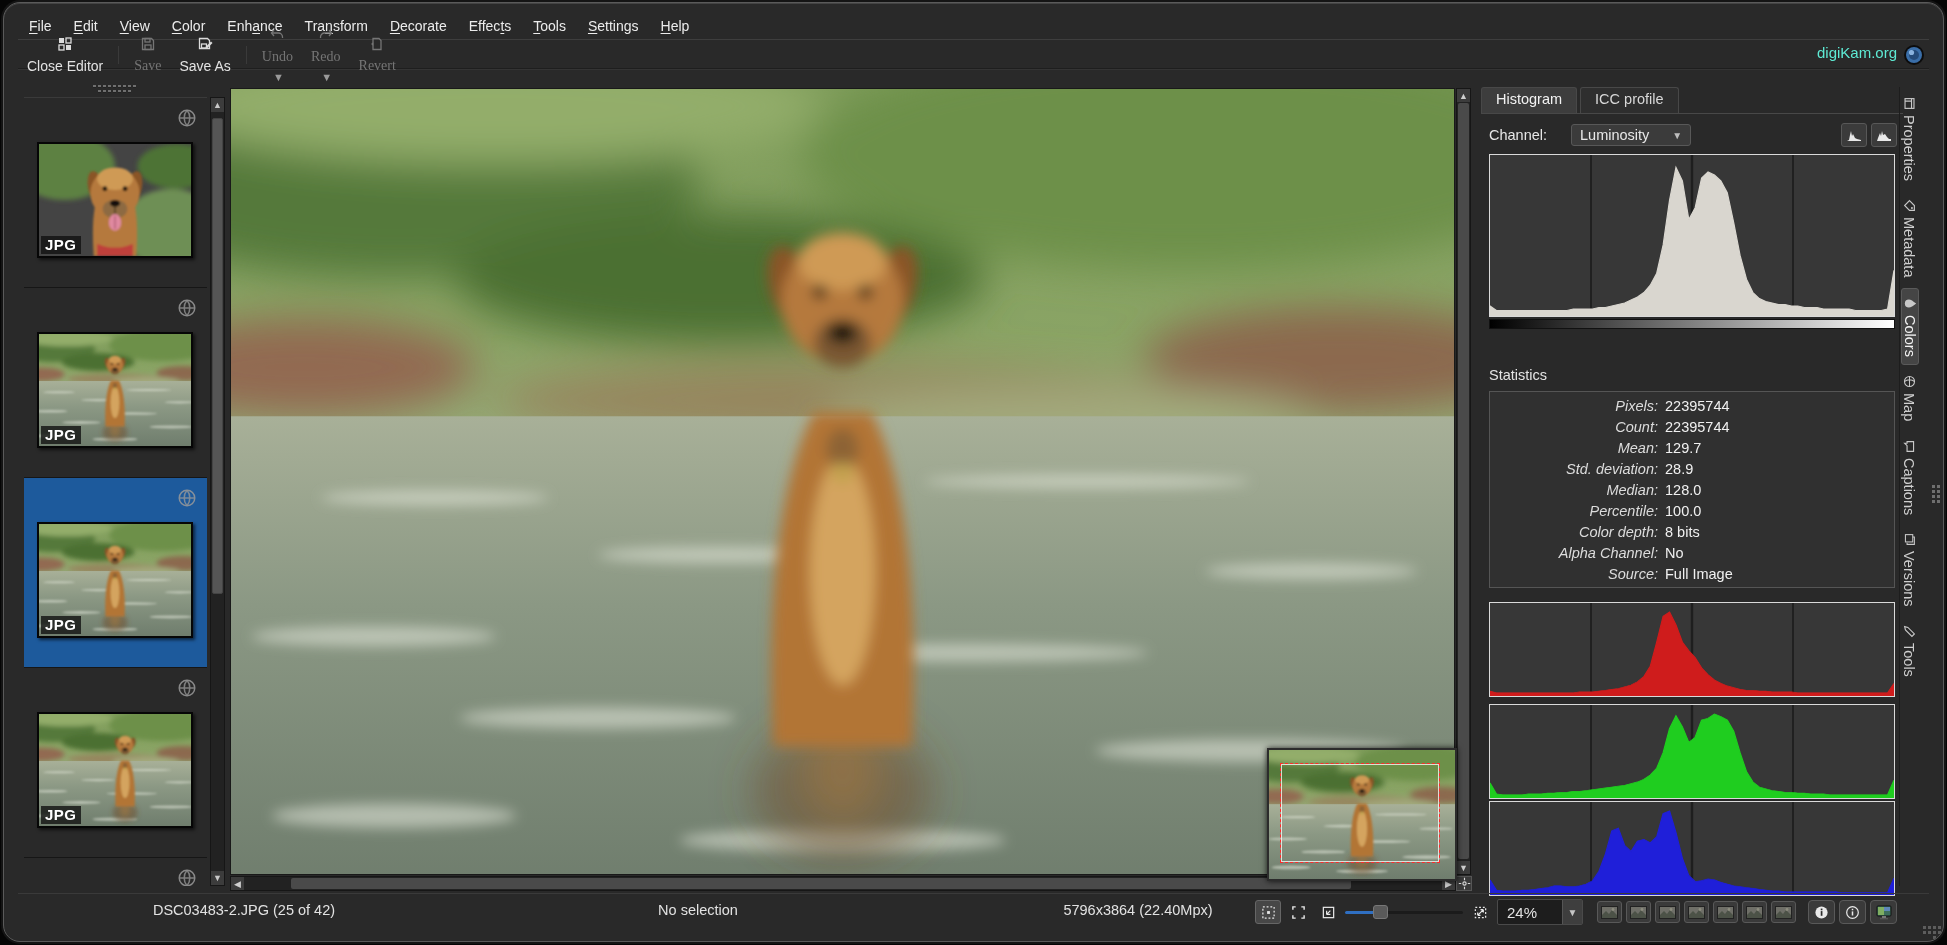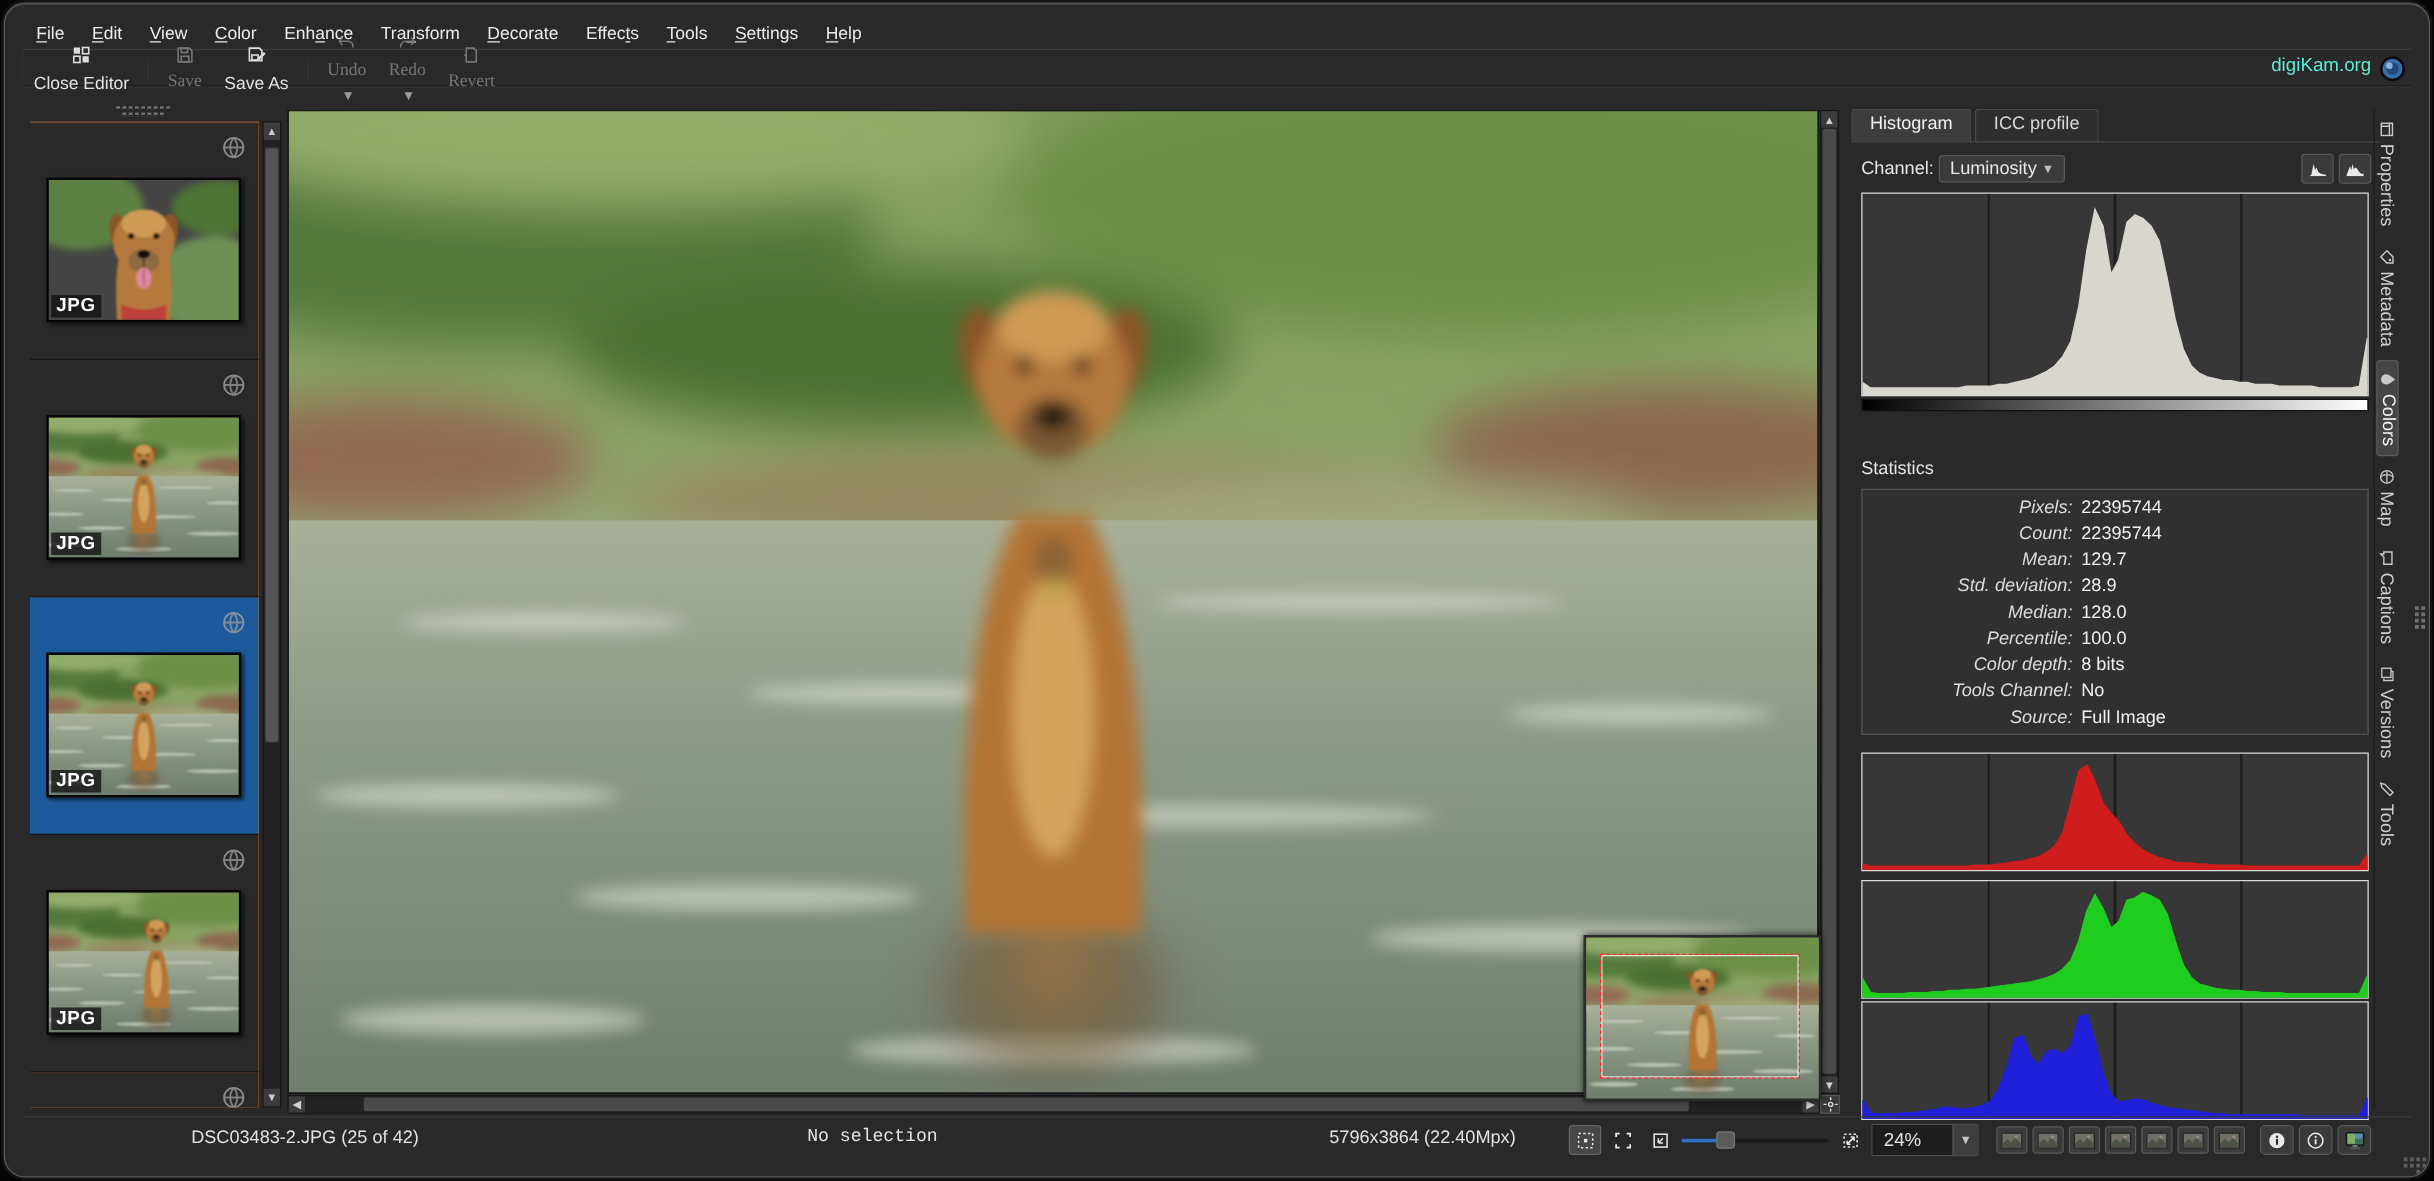--- a/index.html
+++ b/index.html
@@ -55,22 +55,22 @@
   .nav-rect{position:absolute;left:11px;top:13px;right:15px;bottom:16px;border:1px dashed #ff2a2a;
             box-shadow:inset 0 0 0 1px rgba(255,255,255,.75);}
   
   .rpanel{position:absolute;left:1477px;top:84px;width:422px;bottom:55px;background:#292929;}
   .rtabs{position:absolute;left:0;top:0;height:26px;display:flex;gap:3px;}
   .rtab{padding:3px 14px 4px 14px;font-size:14.5px;background:#2e2e2e;border:1px solid #484848;border-bottom:none;
         border-radius:3px 3px 0 0;color:#d8d8d8;}
   .rtab.active{background:#3d3d3d;color:#f2f2f2;}
   .rbody{position:absolute;left:0;top:26px;right:0;bottom:0;border-top:1px solid #484848;}
   .channel-row{position:absolute;left:8px;top:8px;right:6px;height:26px;display:flex;align-items:center;font-size:14.5px;}
-  .channel-dd{margin-left:4px;background:#3b3b3b;border:1px solid #585858;border-radius:3px;padding:2px 8px;
-              display:flex;align-items:center;gap:4px;color:#e8e8e8;}
+  .channel-dd{margin-left:24px;background:#3b3b3b;border:1px solid #585858;border-radius:3px;padding:2px 8px;
+              display:flex;align-items:center;gap:23px;color:#e8e8e8;}
   .channel-dd .caret{font-size:10px;color:#bdbdbd;}
   .scale-btn{width:26px;height:24px;background:#3b3b3b;border:1px solid #585858;border-radius:3px;margin-left:4px;
              display:flex;align-items:center;justify-content:center;}
   .histo-box{position:absolute;left:8px;right:8px;background:#373737;border:1px solid #dadada;}
   .histo-box svg{width:100%;height:100%;display:block;}
   .grad-bar{position:absolute;left:8px;right:8px;height:10px;background:linear-gradient(to right,#000,#fff);border:1px solid #111;}
   .range-row{position:absolute;left:8px;right:8px;height:26px;display:flex;align-items:center;font-size:14.5px;}
   .spinbox{height:24px;background:#1d1d1d;border:1px solid #4a4a4a;border-radius:2px;color:#e8e8e8;
            display:flex;align-items:center;padding-left:8px;position:relative;}
   .spinbox .spin{position:absolute;right:1px;top:1px;bottom:1px;width:15px;background:#3a3a3a;display:flex;flex-direction:column;
@@ -728,21 +728,21 @@
             </div>
             <div class="stat-row">
               <span class="stat-label">Percentile:</span>
               <span class="stat-value">100.0</span>
             </div>
             <div class="stat-row">
               <span class="stat-label">Color depth:</span>
               <span class="stat-value">8 bits</span>
             </div>
             <div class="stat-row">
-              <span class="stat-label">Tools Channel:</span>
+              <span class="stat-label">Alpha Channel:</span>
               <span class="stat-value">No</span>
             </div>
             <div class="stat-row">
               <span class="stat-label">Source:</span>
               <span class="stat-value">Full Image</span>
             </div>
           </div>
       <div class="histo-box" style="top:488px;height:95px;">
         <svg id="histo-red" viewBox="0 0 100 40" preserveAspectRatio="none">
               <line x1="25" y1="0" x2="25" y2="40" stroke="#1e1e1e" stroke-width="0.45"></line>
@@ -838,21 +838,21 @@
         <i></i>
         <i></i>
         <i></i>
         <i></i>
         <i></i>
         <i></i>
       </div>
 
   <div class="statusbar">
     <div class="sb-text" style="left:76px;width:300px;text-align:center;">DSC03483-2.JPG (25 of 42)</div>
-    <div class="sb-text" style="left:480px;width:400px;text-align:center;font-family:Liberation Mono, monospace;">No selection</div>
+    <div class="sb-text" style="left:480px;width:400px;text-align:center;">No selection</div>
     <div class="sb-text" style="left:990px;width:260px;text-align:center;">5796x3864 (22.40Mpx)</div>
     <div class="sb-controls" id="sbcontrols">
           <span class="sq-btn pressed">
             <span class="icon">
               <svg width="15" height="15" viewBox="0 0 16 16" fill="none" stroke="#e8e8e8" stroke-width="1.3">
                 <rect x="2" y="2" width="12" height="12" stroke-dasharray="2 2"></rect>
                 <rect x="6.5" y="6.5" width="3" height="3" fill="#e8e8e8" stroke="none"></rect>
               </svg>
             </span>
           </span>

